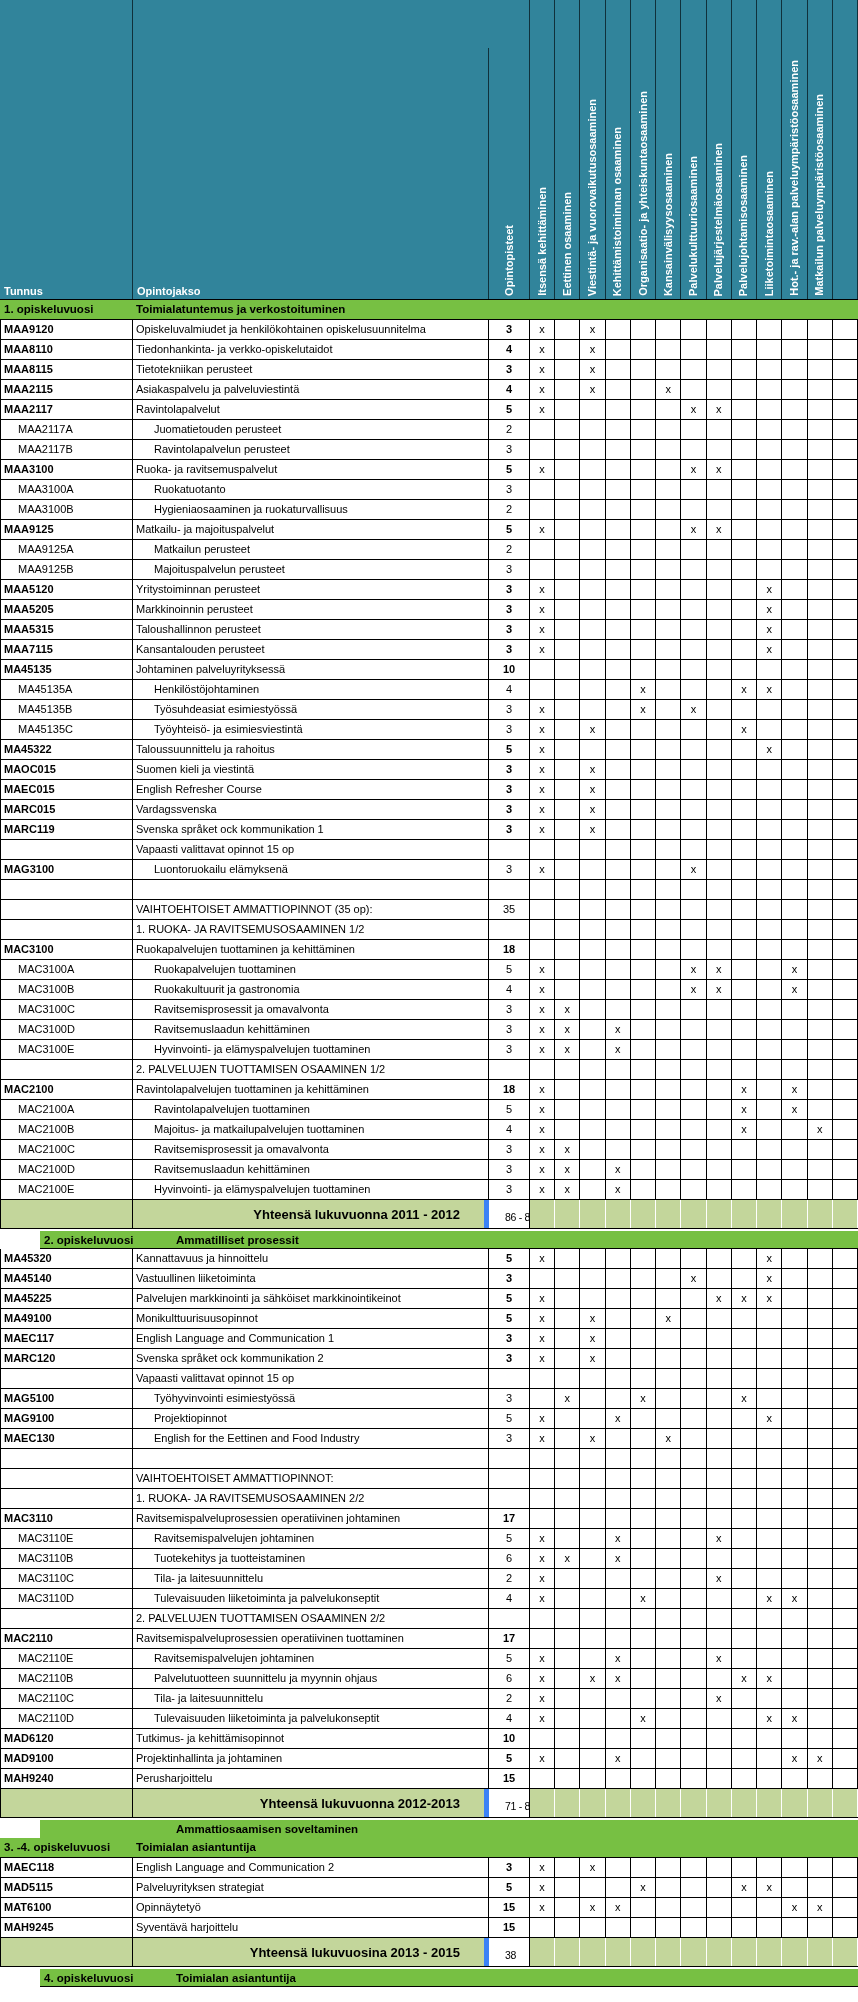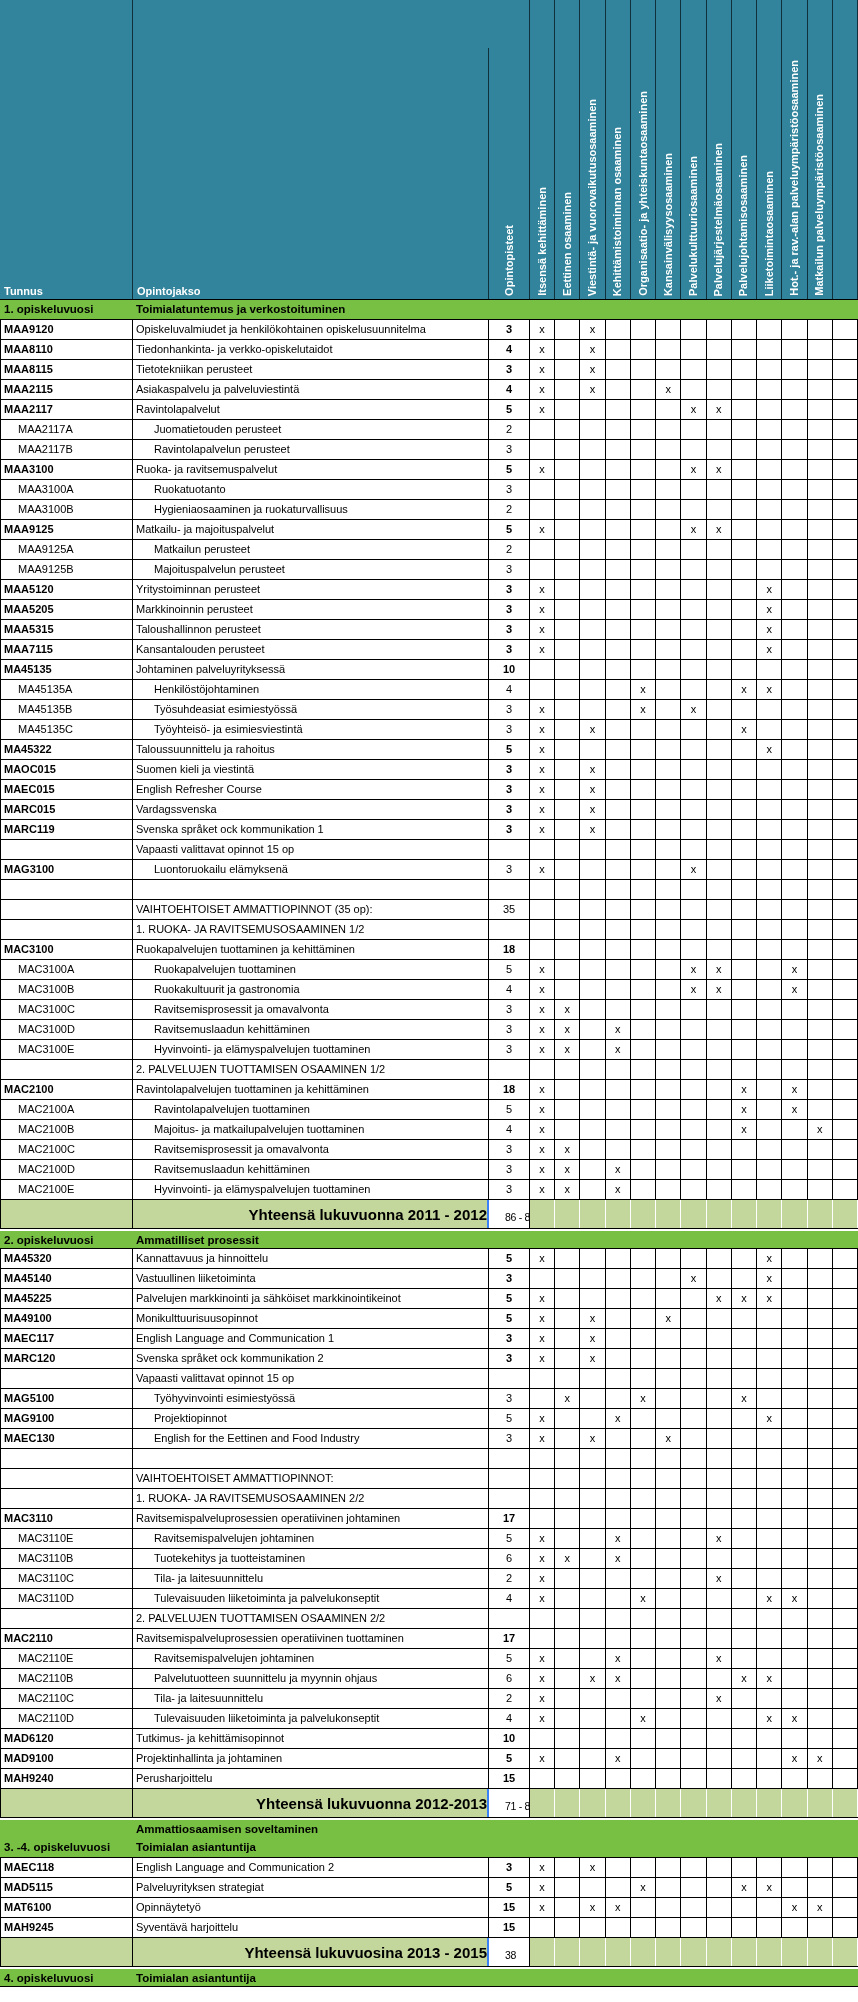--- a/index.html
+++ b/index.html
@@ -25,27 +25,27 @@
   .c-m{flex:1;text-align:center;}
 
   .course .c-code,.course .c-cr{font-weight:bold;}
   .sub .c-code{padding-left:17px;}
   .sub .c-name{padding-left:21px;}
   .sub.cb .c-code{padding-left:3px;font-weight:bold;}
   .label .c-name{font-weight:normal;}
 
   .section{background:var(--green,#77C043);border-bottom:1px solid #000;}
   .section .cell{border-color:transparent;background:transparent;font-weight:bold;font-size:11.5px;}
-  .section.gap{border-top:2px solid #fff;}
+  .section.gap{border-top:2px solid #fff;margin-left:40px;}
   .section.join-top{border-bottom:none;}
 
   .total{height:29px;background:var(--pale,#C3D69B);border-bottom:1px solid #000;}
   .total .cell{border-bottom:none;display:flex;align-items:center;background:var(--pale,#C3D69B);}
   .total .c-code{border-right:1px solid #000;}
-  .total .c-name{justify-content:flex-end;font-weight:bold;padding-right:0;font-size:15px;border-right:2px solid #3b82f6;}
+  .total .c-name{justify-content:flex-end;font-weight:bold;padding-right:24px;font-size:13px;border-right:5px solid #3b82f6;}
   .total .c-cr{background:#fff;border-right:1px solid #000;align-items:flex-end;justify-content:flex-start;padding:0 0 1px 16px;font-size:10.5px;letter-spacing:-0.3px;}
   .total .c-m{border-right:1px solid #fff;}
 </style>
 </head>
 <body>
 
 <div class="sheet">
   <div class="thead">
     <div class="hcell w-code">
       <span class="hlabel">Tunnus</span>

